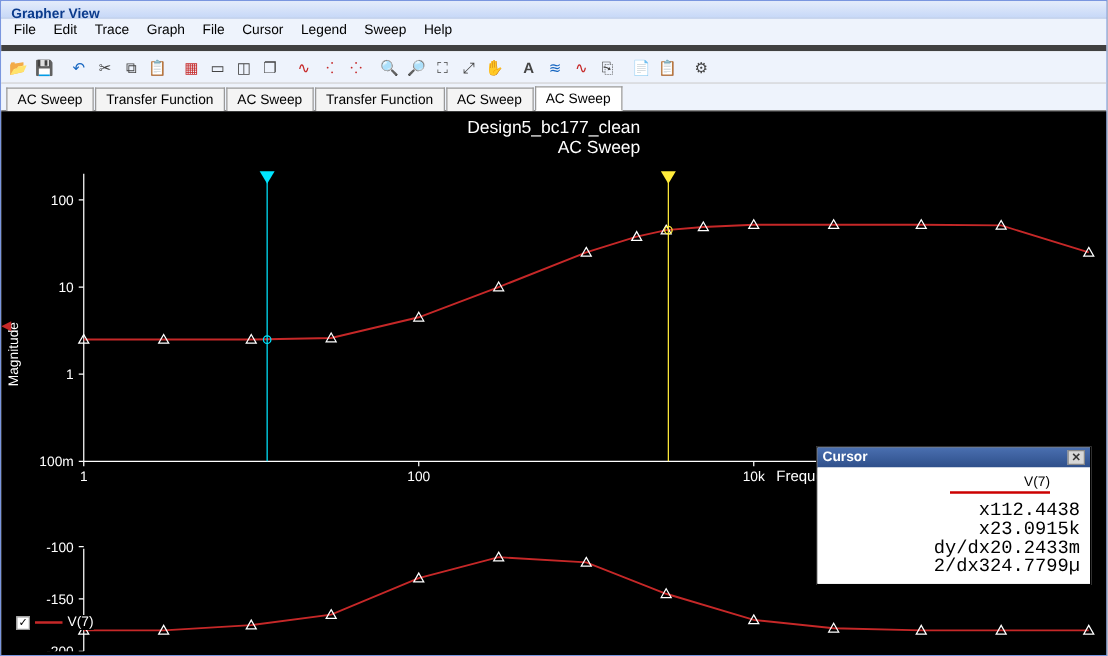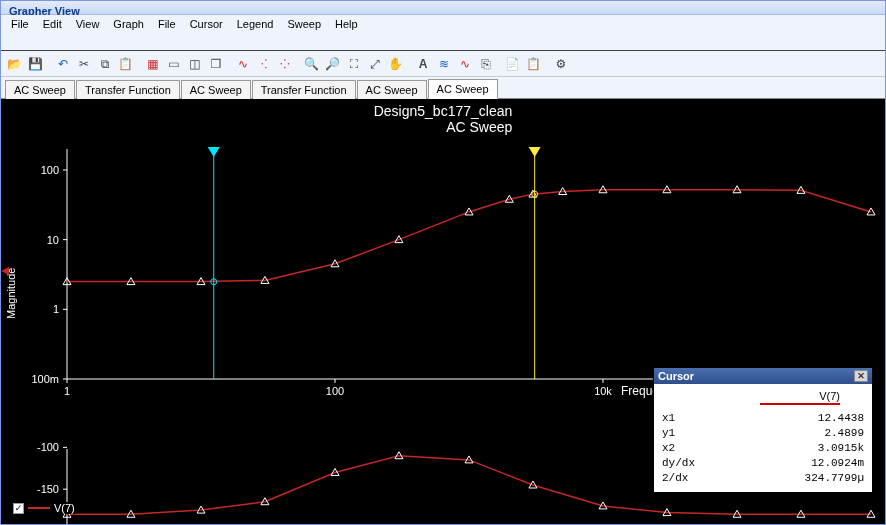--- a/index.html
+++ b/index.html
@@ -1,55 +1,55 @@
 <!DOCTYPE html>
 <html><head>
 <meta charset="utf-8">
 <style>
 html,body{margin:0;padding:0;font-family:Tahoma,Arial,sans-serif;font-size:11px;background:#fff}
 *{box-sizing:border-box}
 .window{width:886px;height:525px;display:flex;flex-direction:column;border:1px solid #7a96df}
 .title-bar{height:14px;background:linear-gradient(#e4ecfb,#c7d8f7);color:#0b3b8c;font-weight:bold;padding:4px 8px;border-bottom:1px solid #a7bde3}
-.menu-bar{height:36px;display:flex;gap:14px;padding:3px 10px;background:#eef3fc;border-bottom:1px solid #404040}
+.menu-bar{height:26px;display:flex;gap:14px;padding:3px 10px;background:#eef3fc;border-bottom:5px solid #404040}
 .menu-bar span{cursor:default}
 .toolbar{height:26px;display:flex;align-items:center;gap:1px;padding:2px 4px;background:#eef3fc;border-bottom:1px solid #ccc}
 .tbtn{width:20px;height:20px;display:flex;align-items:center;justify-content:center;border:1px solid transparent;font-size:12px;color:#444}
 .sep{width:5px}
 .tab-strip{height:22px;display:flex;align-items:flex-end;padding-left:4px;gap:0;background:#eef3fc;border-bottom:1px solid #888}
 .tab{padding:3px 8px;border:1px solid #999;border-bottom:none;background:#f4f4f4;font-size:11px;margin-right:1px;position:relative;top:1px}
 .tab.active{background:#fff;font-weight:normal;border-bottom:1px solid #fff}
 .plot-region{flex:1;background:#000;position:relative;overflow:hidden}
 .chart-title{position:absolute;top:4px;left:50%;transform:translateX(-50%);color:#fff;font-size:14px;text-align:right;z-index:3}
 .chart-title div{white-space:nowrap}
 svg{position:absolute;left:0;top:0}
 
 
 .cursor-panel{position:absolute;right:12px;top:268px;width:220px;background:#fff;color:#000;border:1px solid #000;font-size:11px;z-index:5}
 .cursor-title{background:linear-gradient(#4a6fb0,#2e4f8a);color:#fff;padding:2px 4px;display:flex;justify-content:space-between;align-items:center;font-weight:bold}
 .cursor-body{padding:4px 8px 6px 8px;background:#fff}
 .cursor-head{text-align:right;color:#000;border-bottom:2px solid #c00;margin:2px 24px 6px auto;width:80px;padding-bottom:1px}
-.crow{display:flex;justify-content:space-between;line-height:15px;font-family:'Courier New',monospace;font-size:11px}
+.crow{display:flex;justify-content:flex-end;line-height:15px;font-family:'Courier New',monospace;font-size:15px}
 .legend-item{position:absolute;left:12px;top:403px;display:flex;align-items:center;gap:4px;background:#000;z-index:3}
 .chk{width:11px;height:11px;border:1px solid #999;background:#fff;display:flex;align-items:center;justify-content:center;font-size:9px;color:#000}
 .legend-line{width:22px;height:0;border-top:2px solid #c62828}
 .legend-text{color:#fff;font-size:11px}
 .axis-label{position:absolute;color:#fff;font-size:11px}
 .ylabel{left:4px;top:220px;transform:rotate(-90deg);transform-origin:left top}
 .close-x{width:14px;height:12px;background:#d7d7d7;color:#333;font-size:9px;display:flex;align-items:center;justify-content:center;border:1px solid #888}
 </style>
 </head>
 <body>
 
 <div class="window">
   <div class="title-bar">Grapher View</div>
 
   <div class="menu-bar">
     <span>File</span>
     <span>Edit</span>
-    <span>View</span>
+    <span>Trace</span>
     <span>Graph</span>
     <span>File</span>
     <span>Cursor</span>
     <span>Legend</span>
     <span>Sweep</span>
     <span>Help</span>
   </div>
 
   <div class="toolbar">
     <div class="tbtn">📂</div>
@@ -180,30 +180,26 @@
         <div class="close-x">✕</div>
       </div>
       <div class="cursor-body">
         <div class="cursor-head">V(7)</div>
         <div id="cursor-rows">
             <div class="crow">
               <span>x1</span>
               <span>12.4438</span>
             </div>
             <div class="crow">
-              <span>y1</span>
-              <span>2.4899</span>
-            </div>
-            <div class="crow">
               <span>x2</span>
               <span>3.0915k</span>
             </div>
             <div class="crow">
               <span>dy/dx</span>
-              <span>12.0924m</span>
+              <span>20.2433m</span>
             </div>
             <div class="crow">
               <span>2/dx</span>
               <span>324.7799µ</span>
             </div>
           </div>
       </div>
     </div>
   </div>
 </div>

